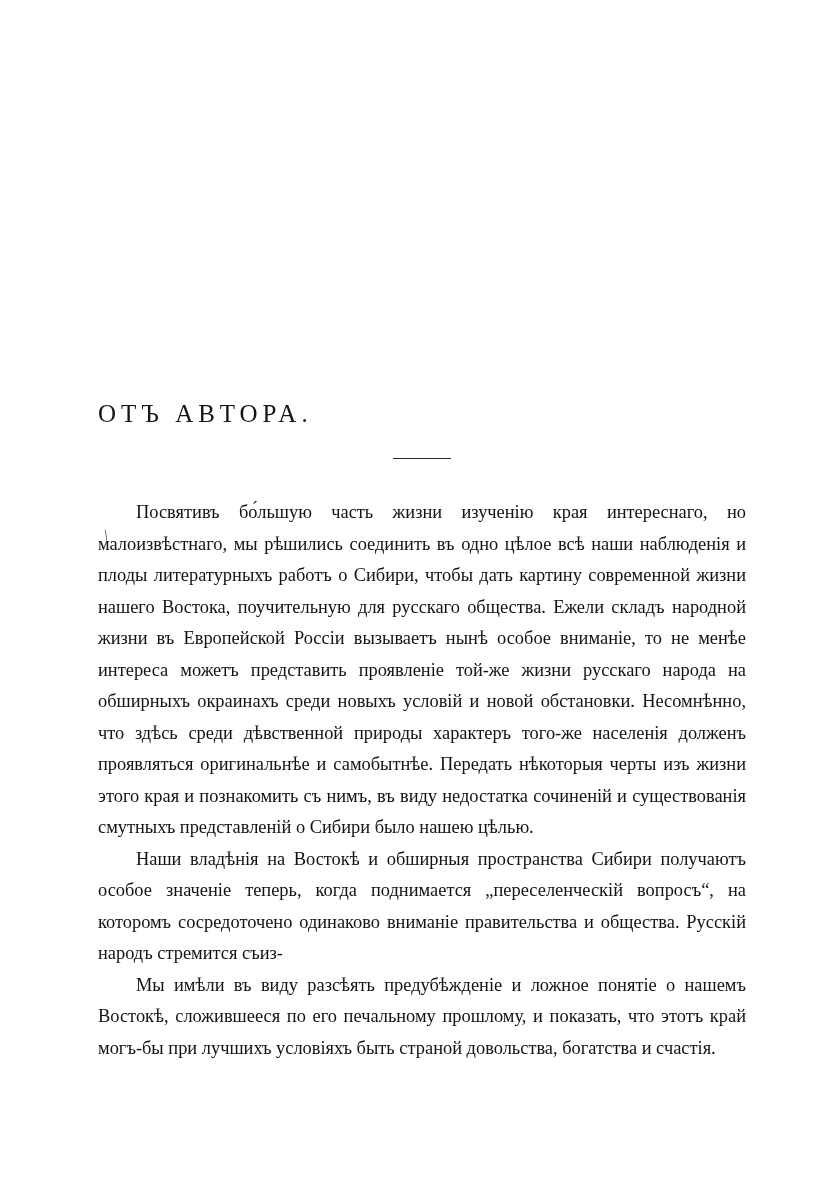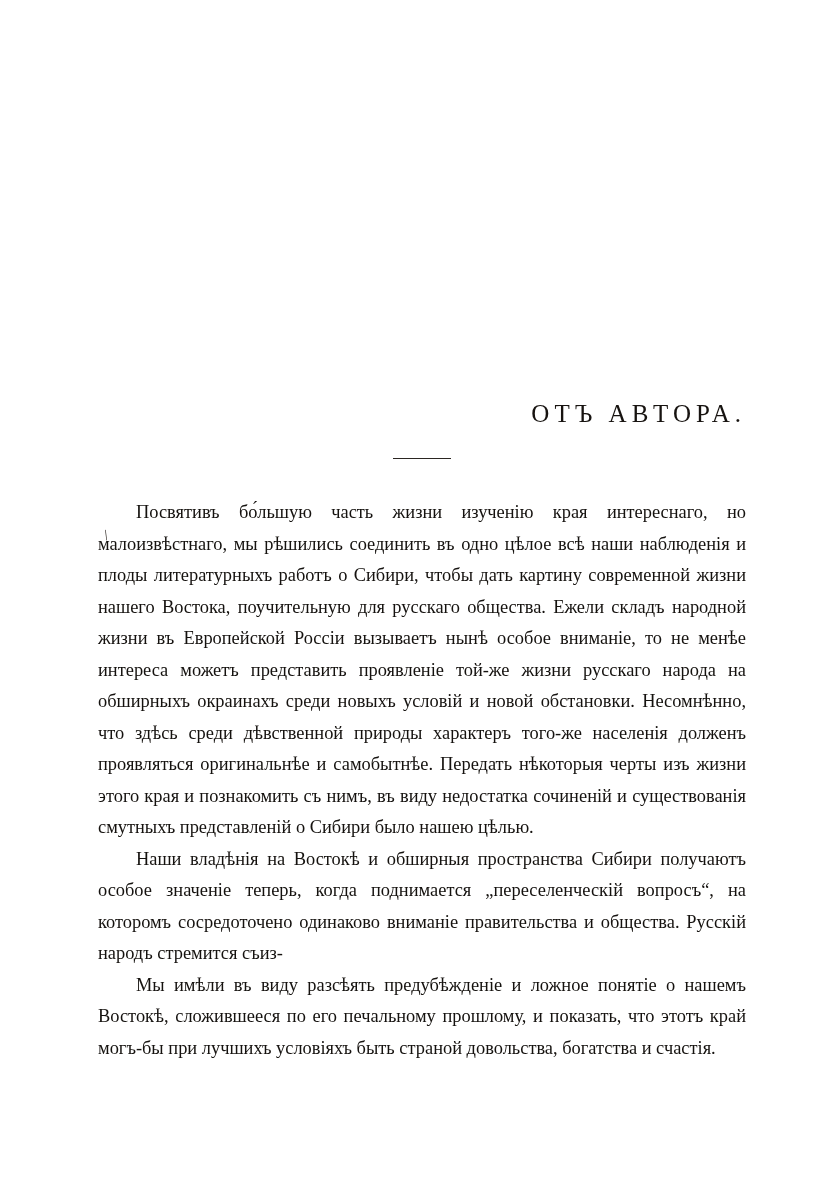--- a/index.html
+++ b/index.html
@@ -17,21 +17,21 @@
     font-family: "Liberation Serif", "DejaVu Serif", serif;
     color: #15120f;
   }
   .content {
     position: absolute;
     left: 98px;
     top: 400px;
     width: 648px;
   }
   .heading {
-    text-align: right;
+    text-align: left;
     font-size: 25px;
     letter-spacing: 5px;
     font-weight: normal;
     margin: 0 0 0 0;
     padding: 0;
     color: #171310;
     font-family: "Liberation Serif", "DejaVu Serif", serif;
   }
   .rule-wrap {
     display: flex;

